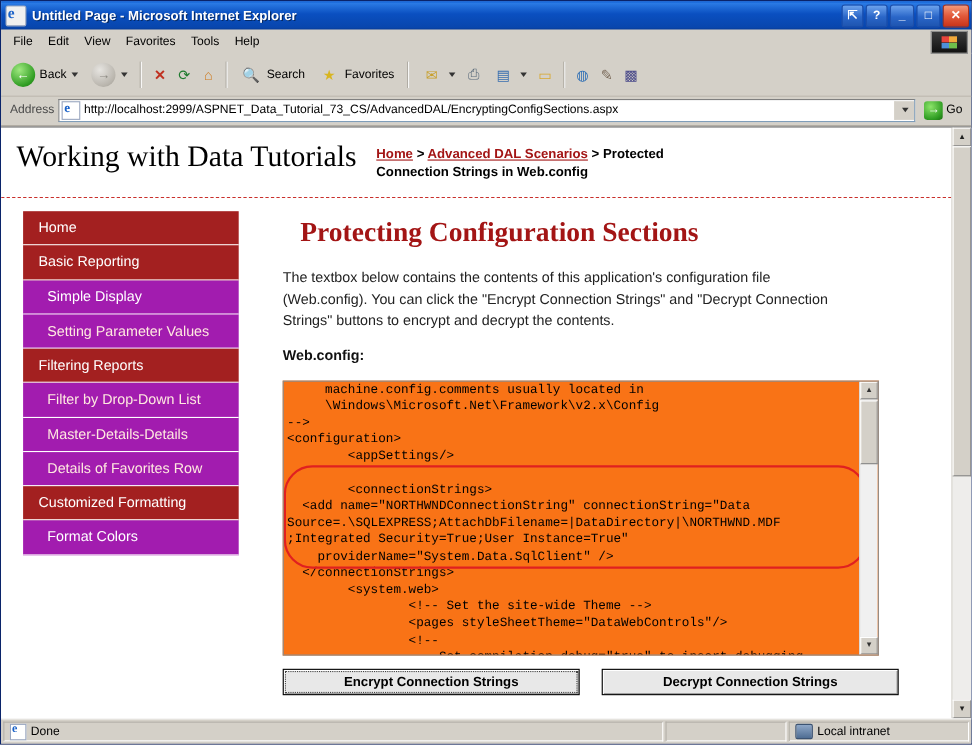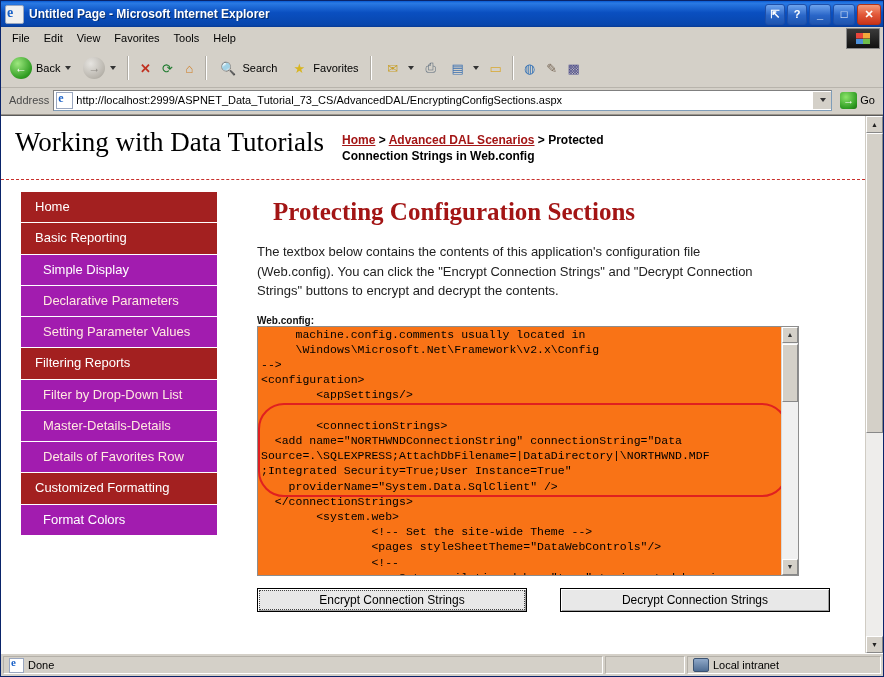--- a/index.html
+++ b/index.html
@@ -276,24 +276,24 @@
     font-weight: bold;
   }
   p.intro {
     font-size: 13px;
     color: #222;
     line-height: 1.5;
     margin: 0 0 14px 0;
     max-width: 520px;
   }
   .lbl {
-    font-size: 10px;
+    font-size: 13px;
     font-weight: bold;
     color: #111;
-    margin-bottom: 0;
+    margin-bottom: 16px;
   }
   .ta-wrap {
     position: relative;
     width: 542px;
     height: 250px;
     border: 1px solid #8d8d8d;
     background: #f97316;
     box-sizing: border-box;
     overflow: hidden;
   }
@@ -343,22 +343,23 @@
     position: absolute;
     left: 0px; top: 76px;
     width: 530px; height: 94px;
     border: 2px solid #e02020;
     border-radius: 26px;
     box-sizing: border-box;
     pointer-events: none;
   }
   .btn-row {
     display: flex;
-    gap: 33px;
+    gap: 20px;
     margin-top: 12px;
+    font-weight: bold;
   }
   .web-btn {
     font-family: "Liberation Sans", sans-serif;
     font-size: 12px;
     padding: 4px 10px;
     background: #e8e8e8;
     border: 1px solid #000;
     box-shadow: inset 1px 1px 0 #fff, inset -1px -1px 0 #a0a0a0;
     min-width: 248px;
     text-align: center;
@@ -417,21 +418,21 @@
     align-items: center;
     gap: 4px;
     padding: 0 5px;
     border: 1px solid #b4b0a8;
     border-right-color: #fff;
     border-bottom-color: #fff;
     box-sizing: border-box;
   }
   .st-done { width: 600px; }
   .st-mid { flex: 1; }
-  .st-zone { width: 194px; }
+  .st-zone { width: 164px; }
   .net-mini {
     width: 14px; height: 12px;
     background: linear-gradient(180deg,#8fa8c8,#4f6d93);
     border: 1px solid #3c5372;
     border-radius: 2px;
   }
   .ie-logo-small {
     width: 13px; height: 13px;
     background: #fff; border: 1px solid #9aa7c0;
     position: relative;
@@ -540,21 +541,20 @@
           <a href="#">Home</a><span> &gt; </span><a href="#">Advanced DAL Scenarios</a><span> &gt; </span><span>Protected Connection Strings in Web.config</span>
         </div>
       </div>
 
       <div class="content-row">
 
         <div class="sidebar">
           <div class="nav-item">Home</div>
           <div class="nav-item">Basic Reporting</div>
           <div class="nav-item sub white">Simple Display</div>
-          <div class="nav-item sub">Declarative Parameters</div>
           <div class="nav-item sub">Setting Parameter Values</div>
           <div class="nav-item">Filtering Reports</div>
           <div class="nav-item sub">Filter by Drop-Down List</div>
           <div class="nav-item sub">Master-Details-Details</div>
           <div class="nav-item sub">Details of Favorites Row</div>
           <div class="nav-item">Customized Formatting</div>
           <div class="nav-item sub white">Format Colors</div>
         </div>
 
         <div class="main">

